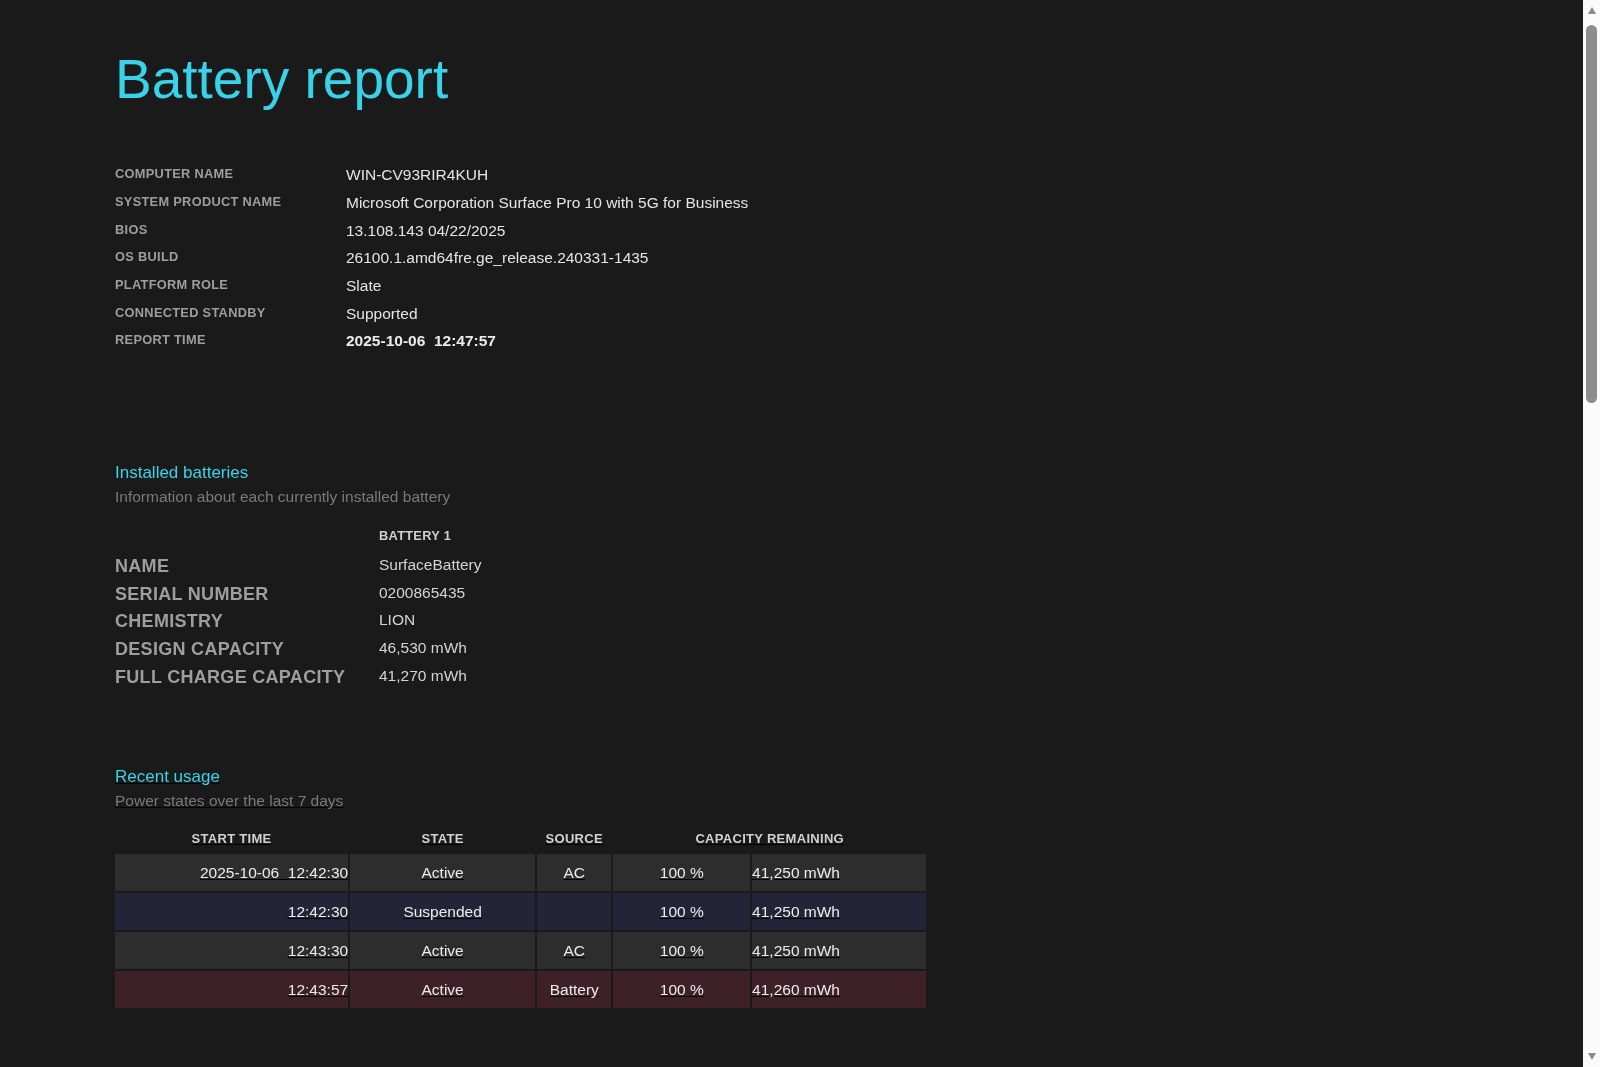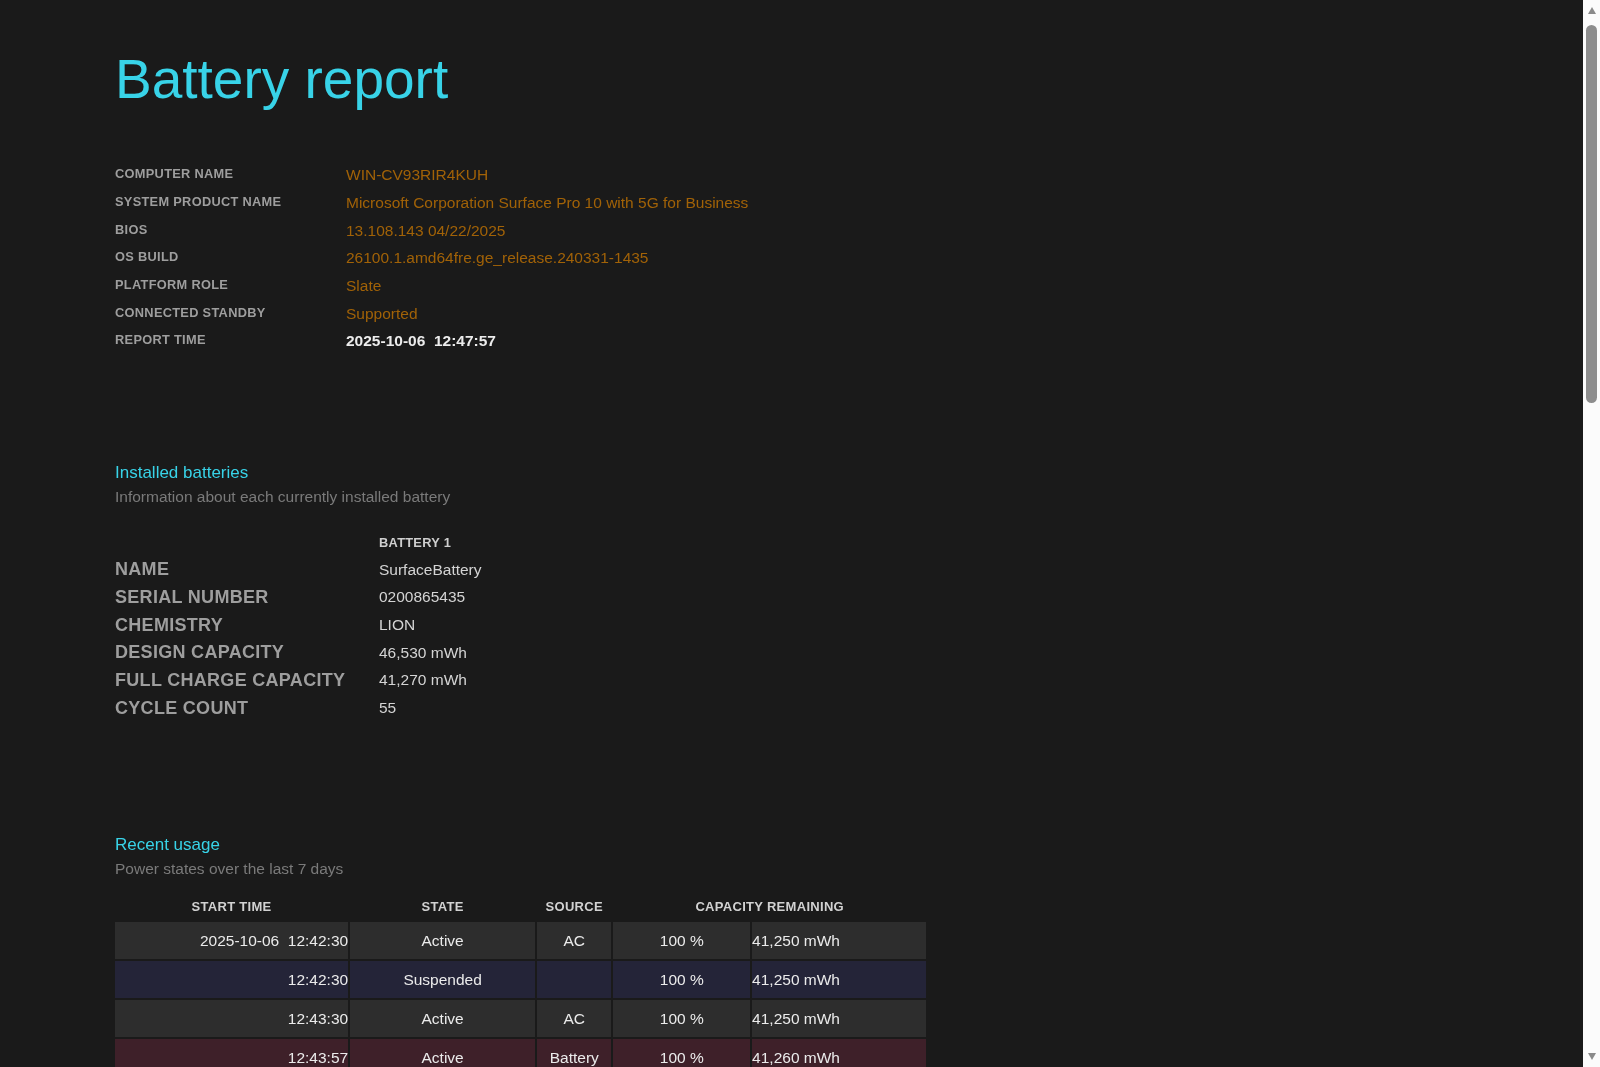--- a/index.html
+++ b/index.html
@@ -34,39 +34,39 @@
   }
   
   .info-list{margin-top:50px;}
   .info-row{display:flex;align-items:flex-start;height:27.7px;}
   .info-label{
     width:231px;flex:0 0 231px;
     font-size:12.8px;font-weight:bold;
     color:#9e9e9e;letter-spacing:0.3px;
   }
   .info-value{
-    font-size:15.5px;color:#a16207;white-space:pre;
+    font-size:15.5px;color:#e5e5e5;white-space:pre;
   }
   .info-row.bold-value .info-value{font-weight:bold;color:#ececec;}
 
   
   .section{margin:0;}
   .section-heading{
     margin:0;font-size:17px;font-weight:400;
     color:var(--accent);line-height:1.3;
   }
   .section-sub{
     margin:4px 0 0 0;font-size:15.5px;color:#7a7a7a;
   }
   .sec-batteries{margin-top:102px;}
-  .sec-usage{margin-top:112px;}
+  .sec-usage{margin-top:72px;text-decoration:underline;}
 
   
   .batt-table{margin-top:22px;}
-  .batt-row{display:flex;align-items:center;height:27.7px;}
+  .batt-row{display:flex;align-items:flex-start;height:27.7px;}
   .batt-row.gap-before{}
   .batt-label{
     width:264px;flex:0 0 264px;
     font-size:18px;font-weight:bold;color:#9e9e9e;letter-spacing:0.3px;
   }
   .batt-value{font-size:15.5px;color:#d4d4d4;}
   .batt-col-header{font-size:12.8px;font-weight:bold;color:#cfcfcf;letter-spacing:0.3px;}
 
   
   table.usage{
@@ -170,24 +170,20 @@
         <span class="batt-label">CHEMISTRY</span>
         <span class="batt-value">LION</span>
       </div>
       <div class="batt-row">
         <span class="batt-label">DESIGN CAPACITY</span>
         <span class="batt-value">46,530 mWh</span>
       </div>
       <div class="batt-row gap-before">
         <span class="batt-label">FULL CHARGE CAPACITY</span>
         <span class="batt-value">41,270 mWh</span>
-      </div>
-      <div class="batt-row">
-        <span class="batt-label">CYCLE COUNT</span>
-        <span class="batt-value">55</span>
       </div>
     </div>
   </div>
 
   <div class="section sec-usage">
     <h2 class="section-heading">Recent usage</h2>
     <p class="section-sub">Power states over the last 7 days</p>
 
     <table class="usage">
       <colgroup>

